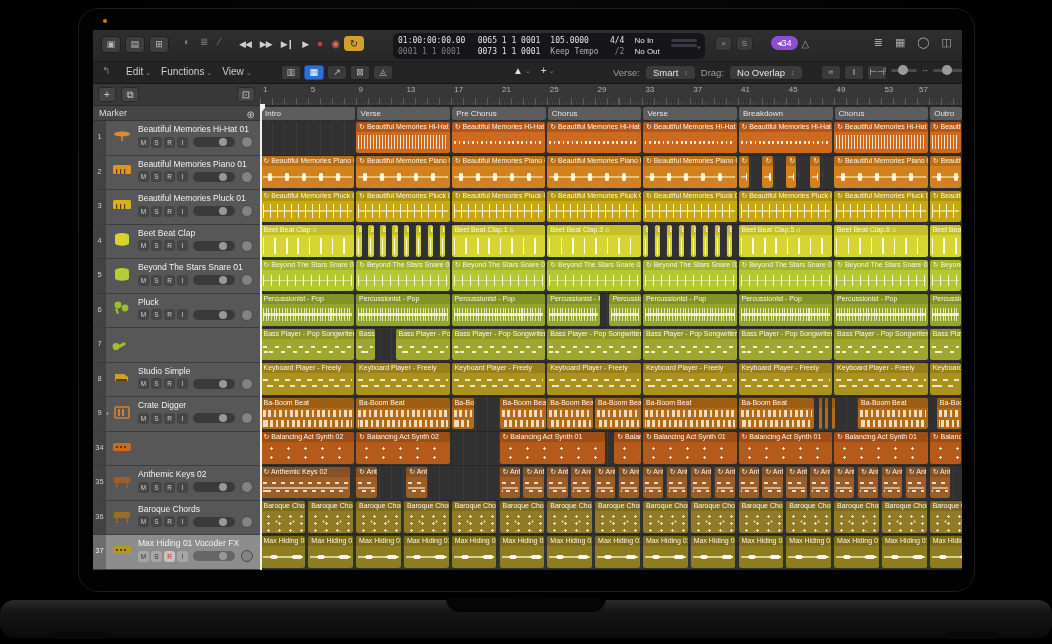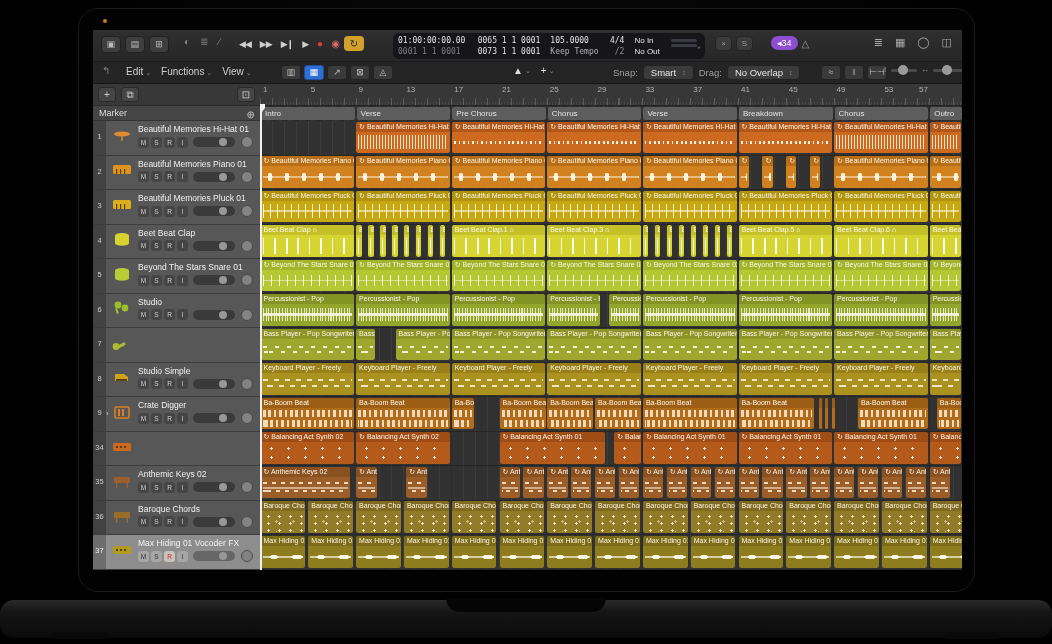--- a/index.html
+++ b/index.html
@@ -211,21 +211,21 @@
           <div class="vbtn">⊠</div>
           <div class="vbtn">◬</div>
         </div>
       <div class="grp" style="left:420px; gap:2px;">
         <span style="font-size:10px; color:#ddd; transform:rotate(-35деg);">▲</span>
         <span class="dd" style="color:#8b8b8b; font-size:7px;">⌄</span>
         <span style="font-size:10px; color:#ddd; margin-left:8px;">+</span>
         <span class="dd" style="color:#8b8b8b; font-size:7px;">⌄</span>
       </div>
       <div class="grp" style="left:520px; gap:5px;">
-        <span class="lbl">Snap:</span>
+        <span class="lbl">Verse:</span>
         <div class="pill">
           <span>Smart</span>
             <span class="dd">↕</span>
         </div>
         <span class="lbl">Drag:</span>
         <div class="pill">
           <span>No Overlap</span>
             <span class="dd">↕</span>
         </div>
       </div>
@@ -376,21 +376,21 @@
           <div class="track">
             <div class="tnum">6</div>
             <div class="ticon">
               <span><svg width="22" height="16" viewBox="0 0 22 16" xmlns="http://www.w3.org/2000/svg">
                   <circle cx="7" cy="5" r="3.4" fill="#9ebf2a"></circle>
                   <circle cx="14" cy="8" r="3.4" fill="#9ebf2a"></circle>
                   <rect x="5" y="8" width="2" height="6" rx="1" fill="#9ebf2a" transform="rotate(-20 6 11)"></rect>
                 </svg></span>
             </div>
             <div class="tbody">
-              <div class="tname">Studio</div>
+              <div class="tname">Pluck</div>
               <div class="tctrl">
                 <div class="msri">M</div>
                 <div class="msri">S</div>
                 <div class="msri">R</div>
                 <div class="msri">I</div>
                 <div class="vslider">
                   <div class="vknob" style="left: 26px;"></div>
                 </div>
                 <div class="pan"></div>
               </div>

